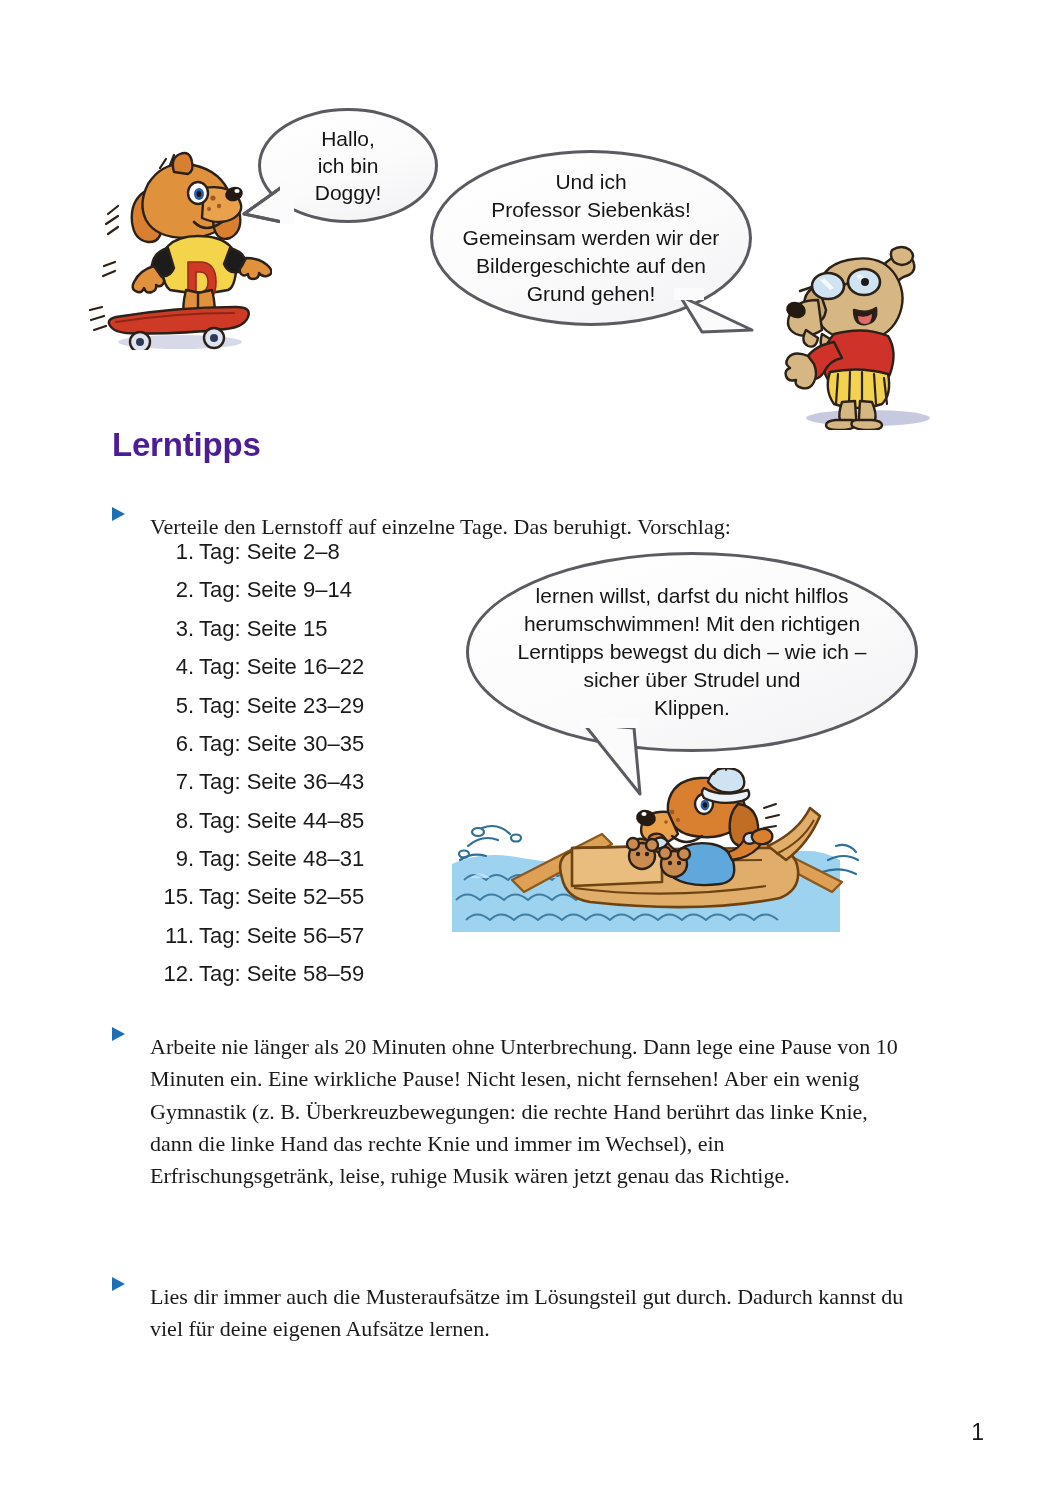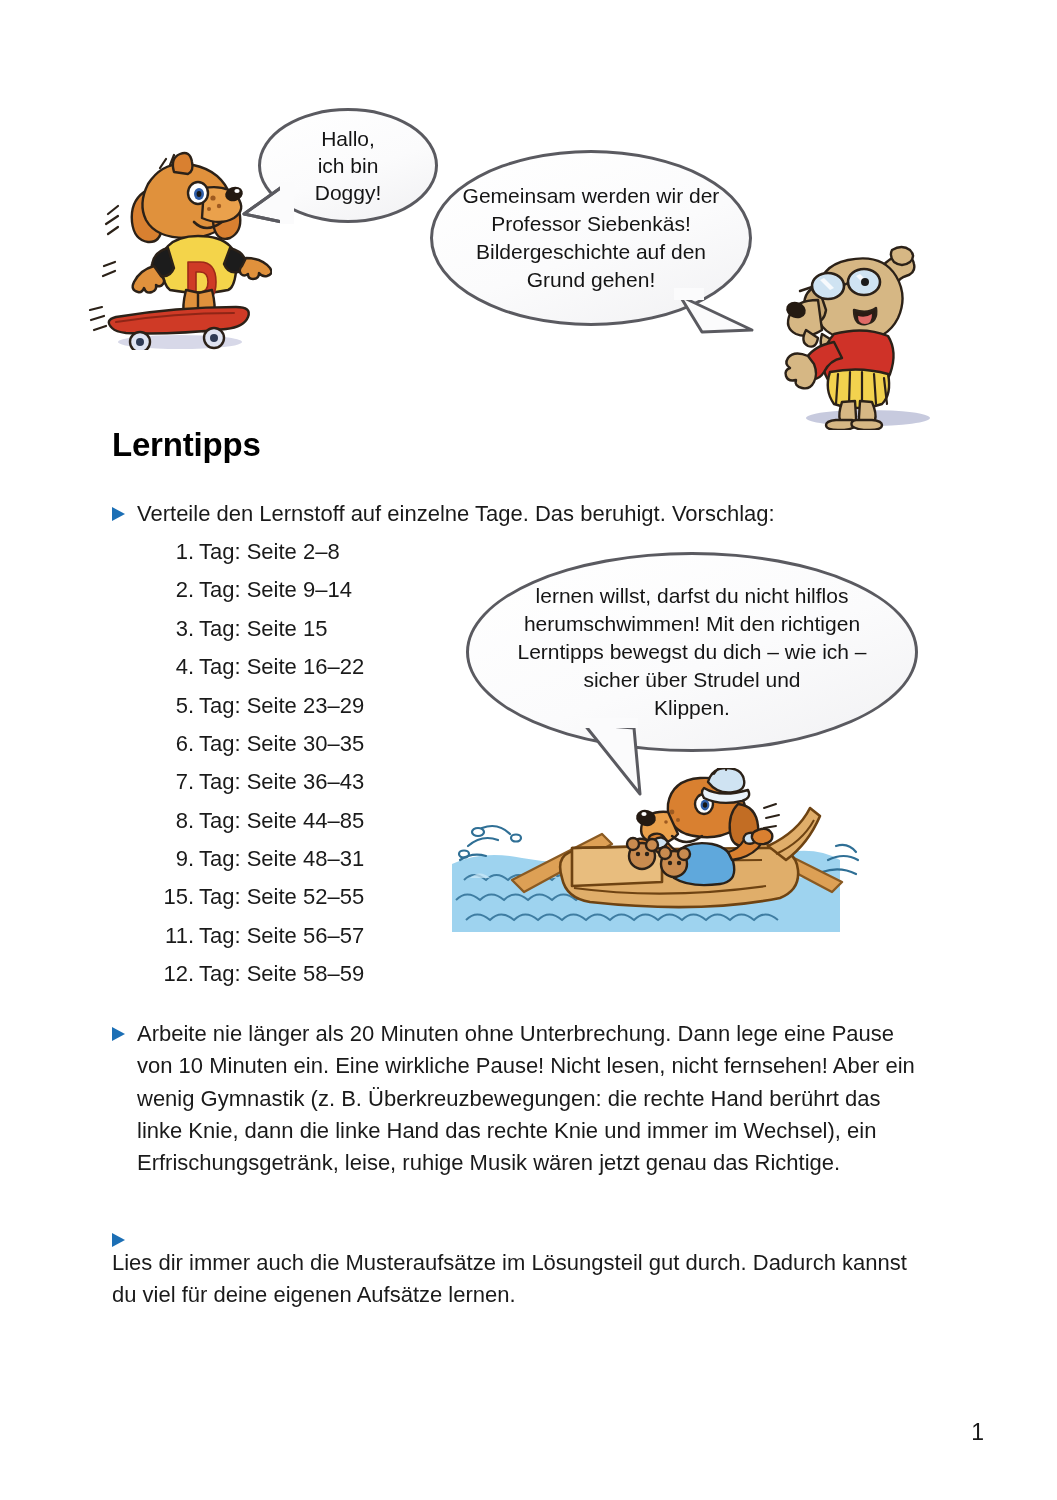--- a/index.html
+++ b/index.html
@@ -38,36 +38,36 @@
     font-size:21px;line-height:1.33;
   }
 
   
   .tail{position:absolute;}
   .tail svg{display:block;overflow:visible;}
 
   
   #page-title{
     position:absolute;left:112px;top:404px;
-    font-size:33px;font-weight:bold;color:#000000;
+    font-size:33px;font-weight:bold;color:#4c1d95;
     letter-spacing:-0.2px;
   }
 
   
   .bullet-block{position:absolute;display:flex;}
   .tri{
     flex:0 0 auto;width:16px;margin-top:9px;margin-right:9px;
   }
   .tri svg{display:block}
   .btext{font-size:22px;line-height:1.47;color:#1a1a1a;}
-  .btext p{margin:0;}
+  .btext p{margin:13px;font-family:Liberation Serif, serif;}
 
   #tip-1{left:112px;top:498px;width:800px;}
   #tip-2{left:112px;top:1018px;width:810px;}
-  #tip-3{left:112px;top:1224px;width:810px;flex-direction:column;}
+  #tip-3{left:112px;top:1268px;width:810px;}
 
   
   #day-list{
     position:absolute;left:150px;top:533px;
     font-size:22px;line-height:1.745;color:#1a1a1a;
   }
   #day-list .row{display:flex;}
   #day-list .num{width:44px;text-align:right;padding-right:5px;}
   #day-list .lbl{white-space:nowrap;}
 
@@ -227,22 +227,23 @@
   <div class="tail" style="left:242px;top:178px;">
     <svg width="60" height="60" viewBox="0 0 60 60">
       <path d="M44,6 L2,36 L40,44 Z" fill="#fbfbfc" stroke="#5a5a60" stroke-width="3" stroke-linejoin="round"></path>
       <path d="M44,6 L2,36 L40,44" fill="none" stroke="#5a5a60" stroke-width="3" stroke-linejoin="round"></path>
       <rect x="38" y="4" width="14" height="42" fill="#fbfbfc" stroke="none"></rect>
     </svg>
   </div>
 
   <div class="bubble" id="bubble-prof">
     <span class="btxt">
+      <span class="line">Und ich</span>
+      <span class="line">Professor Siebenkäs!</span>
       <span class="line">Gemeinsam werden wir der</span>
-      <span class="line">Professor Siebenkäs!</span>
       <span class="line">Bildergeschichte auf den</span>
       <span class="line">Grund gehen!</span>
     </span>
   </div>
   <div class="tail" style="left:672px;top:286px;">
     <svg width="90" height="66" viewBox="0 0 90 66">
       <path d="M8,10 L80,44 L30,46 Z" fill="#fbfbfc" stroke="#5a5a60" stroke-width="3" stroke-linejoin="round"></path>
       <rect x="2" y="2" width="30" height="12" fill="#fbfbfc" stroke="none"></rect>
     </svg>
   </div>

